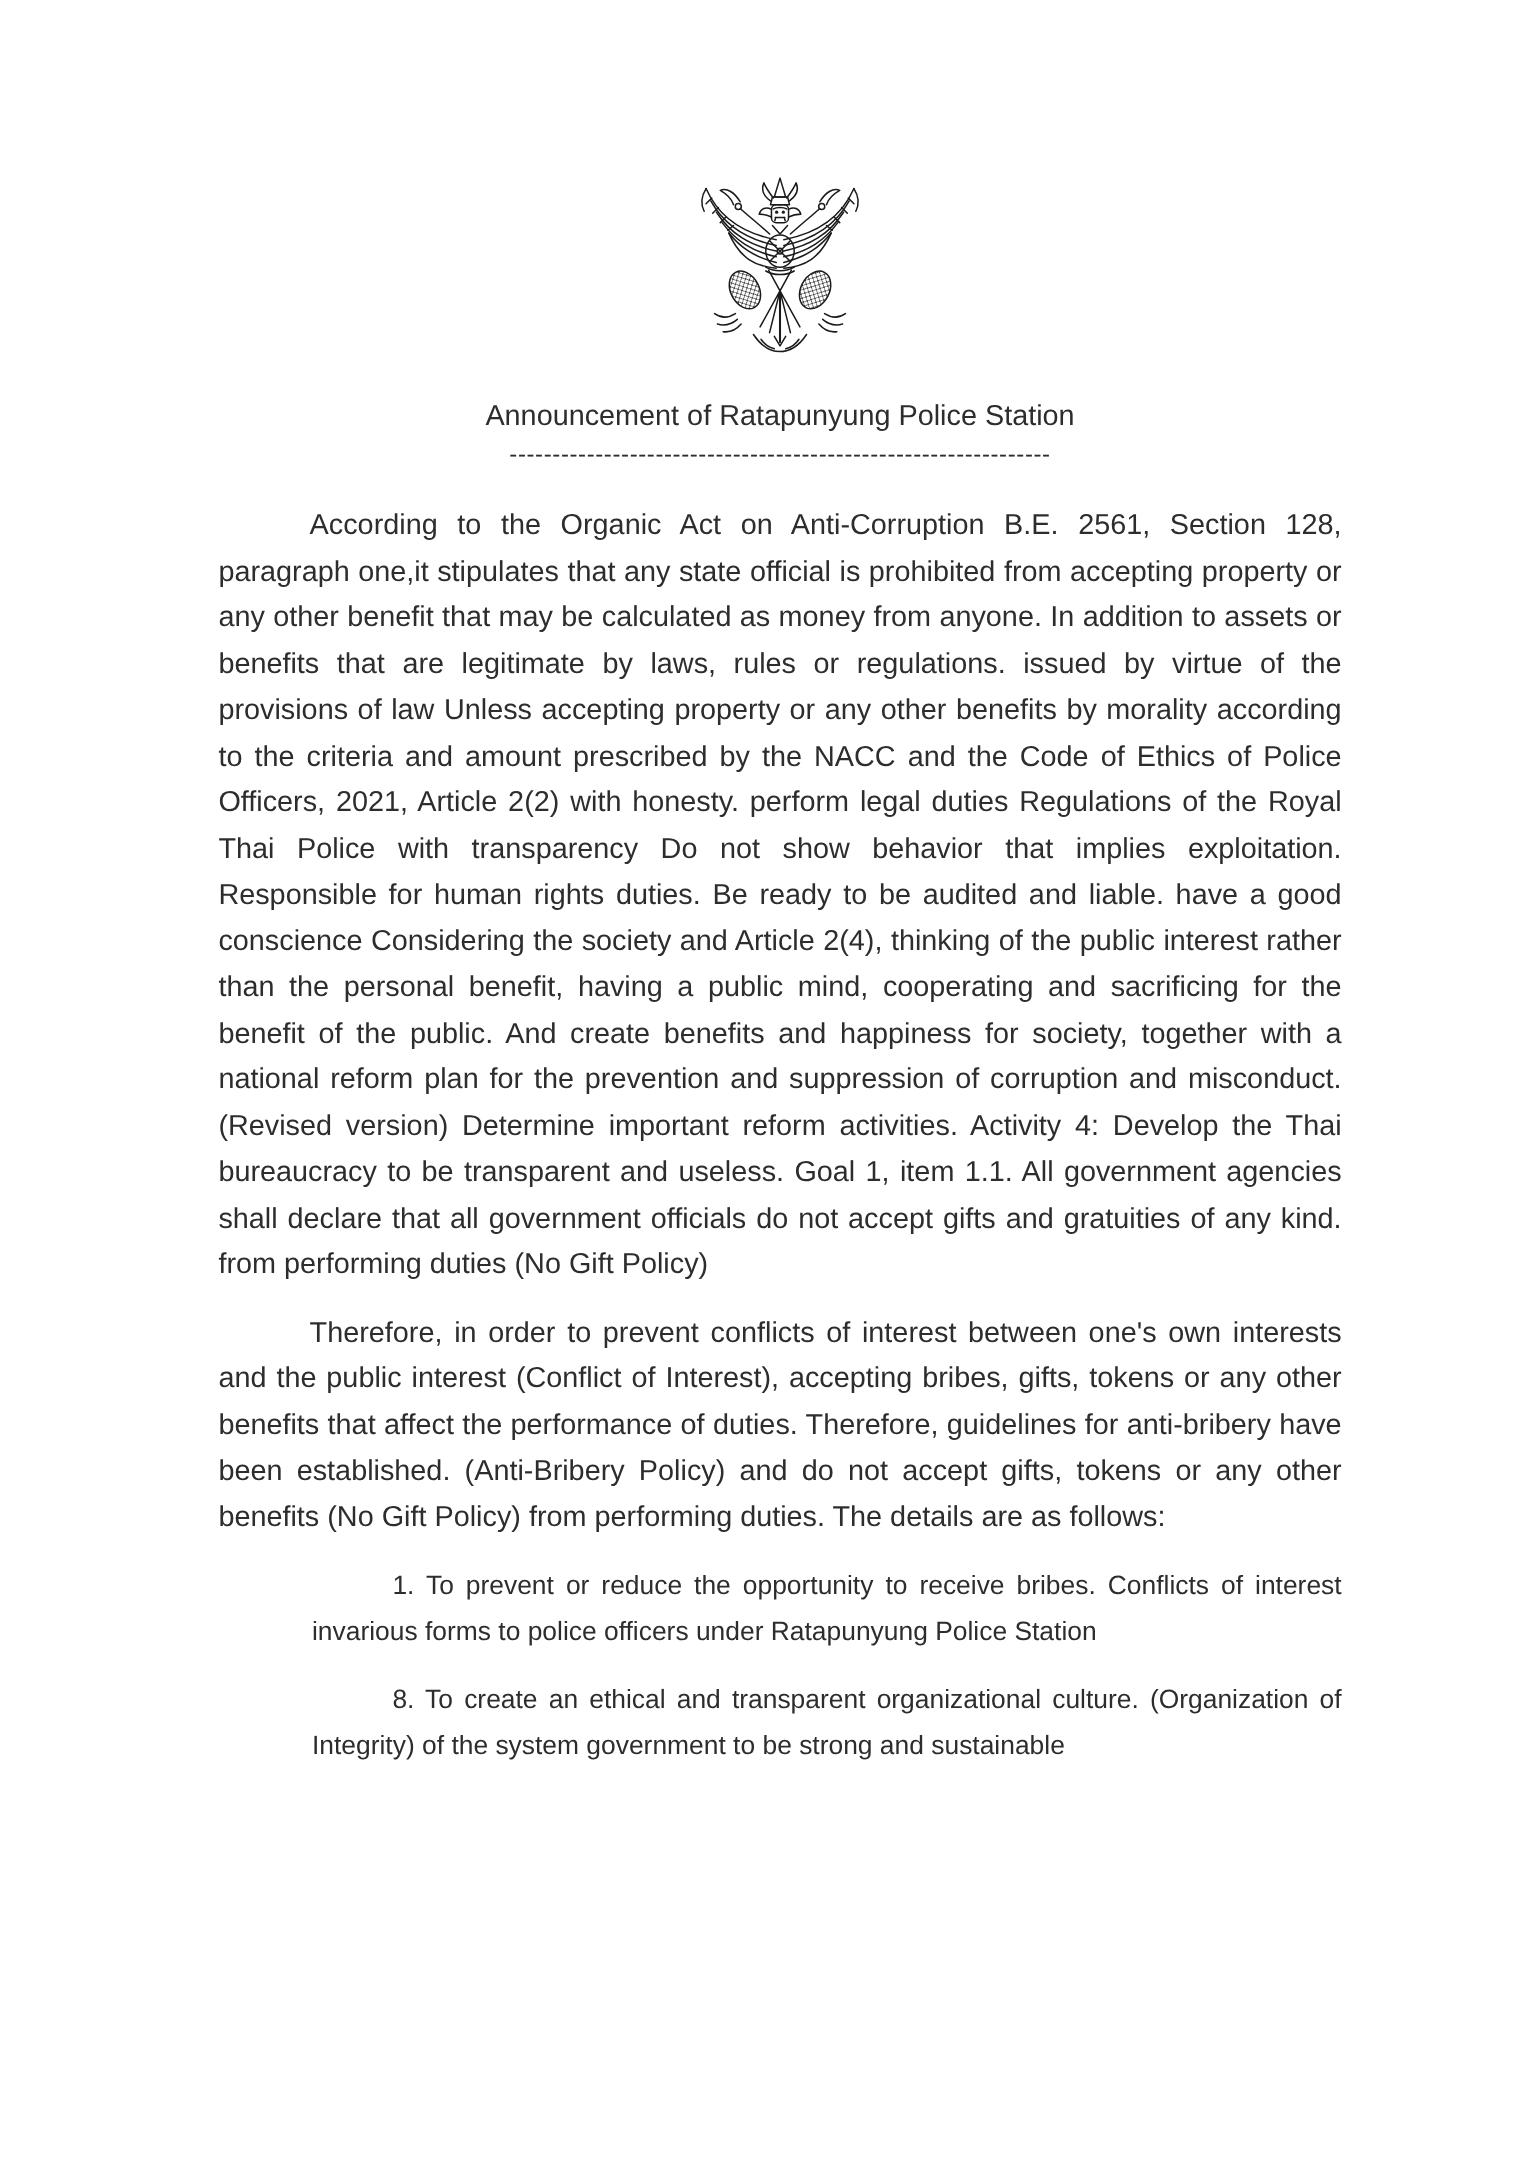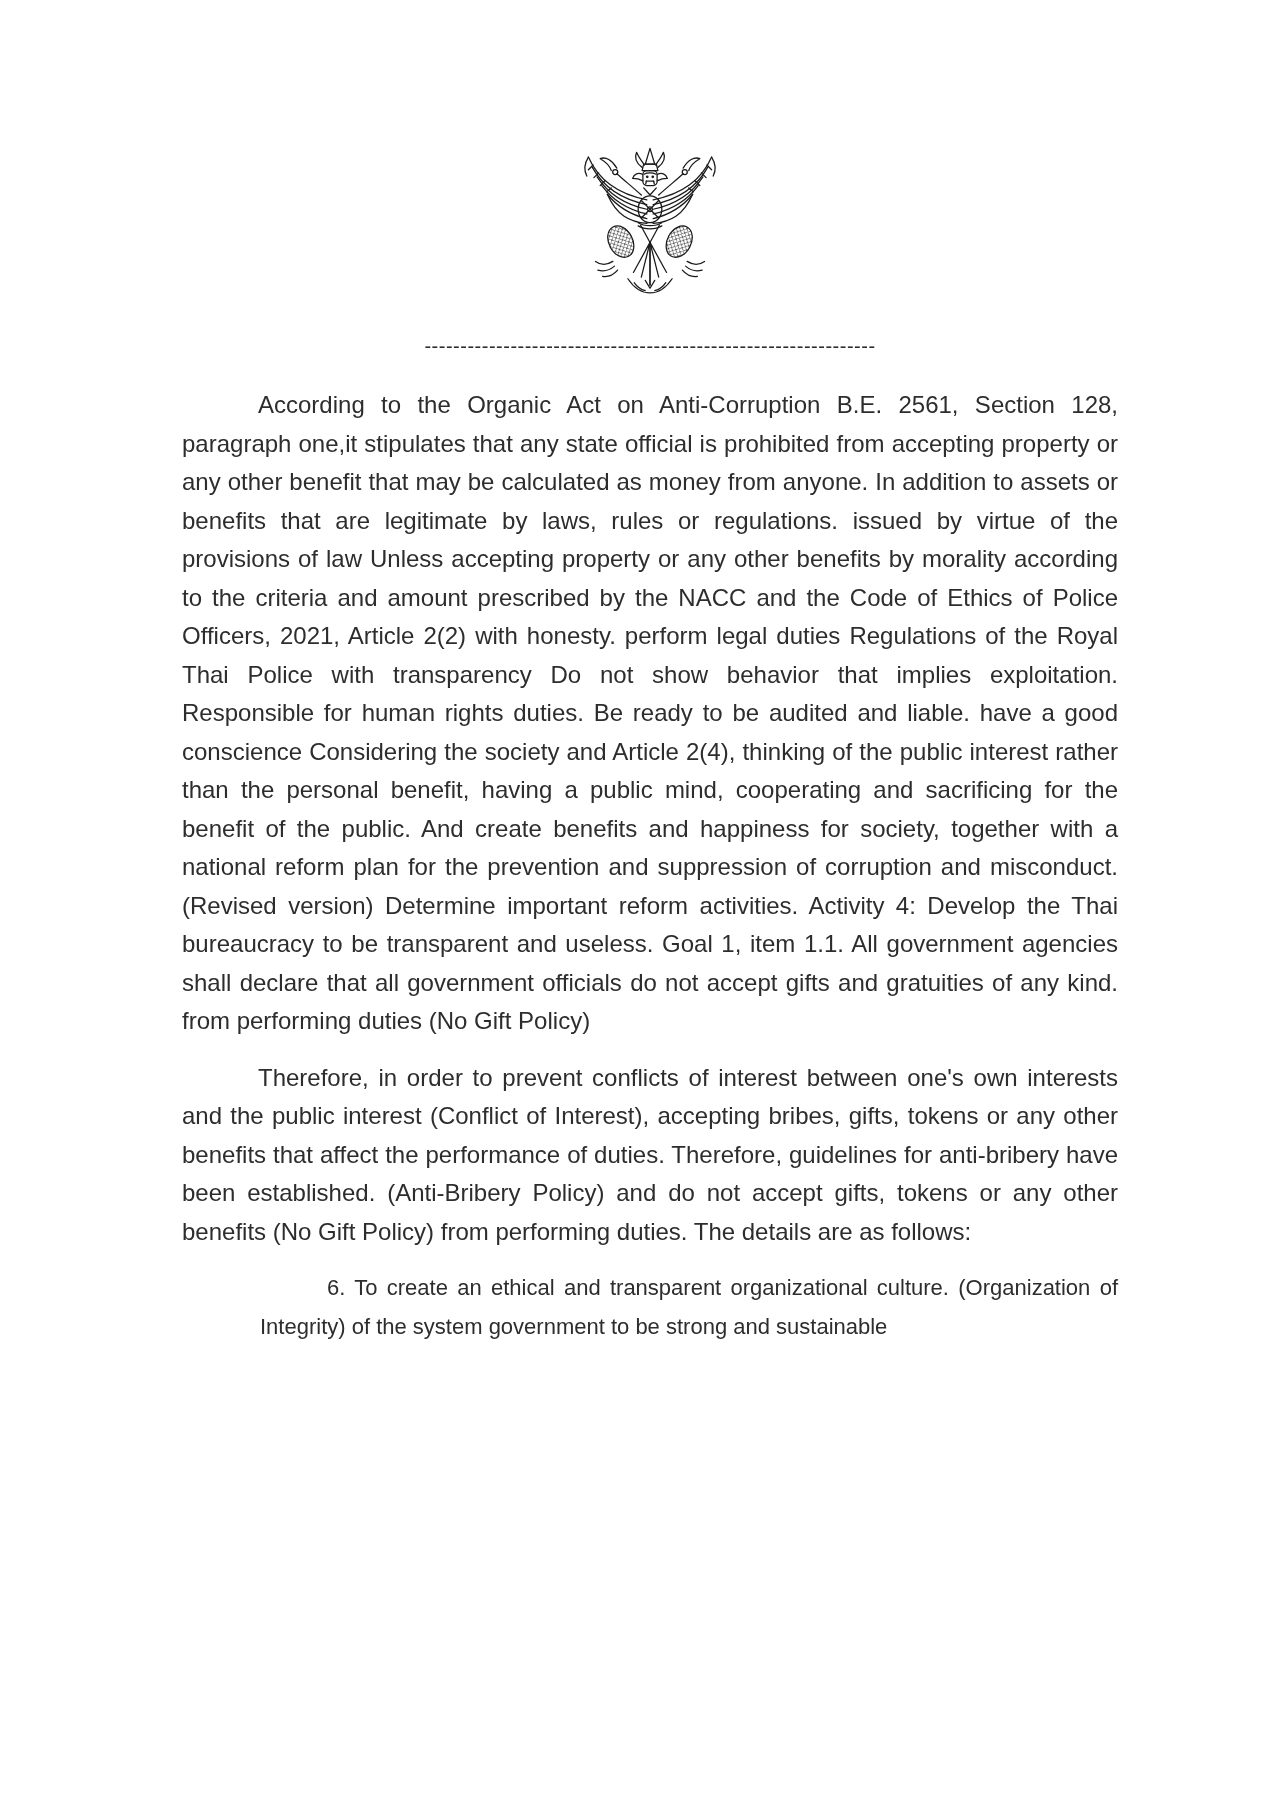--- a/index.html
+++ b/index.html
@@ -124,21 +124,23 @@
         <path d="M100,180 L94,170 M100,180 L106,170"></path>
         <path d="M72,168 C80,180 90,186 100,186 C110,186 120,180 128,168"></path>
         <path d="M80,173 C84,179 89,182 94,183 M120,173 C116,179 111,182 106,183"></path>
 
         <path d="M53,146 C45,151 38,151 31,146 M55,152 C48,158 41,159 34,157 M59,157 C53,164 47,166 40,165"></path>
         <path d="M147,146 C155,151 162,151 169,146 M145,152 C152,158 159,159 166,157 M141,157 C147,164 153,166 160,165"></path>
       </g>
     </svg>
   </div>
 
+  <div class="title-line">Announcement of Ratapunyung Police Station</div>
   <div class="divider-line">---------------------------------------------------------------</div>
 
   <p class="body-para">According to the Organic Act on Anti-Corruption B.E. 2561, Section 128, paragraph one,it stipulates that any state official is prohibited from accepting property or any other benefit that may be calculated as money from anyone. In addition to assets or benefits that are legitimate by laws, rules or regulations. issued by virtue of the provisions of law Unless accepting property or any other benefits by morality according to the criteria and amount prescribed by the NACC and the Code of Ethics of Police Officers, 2021, Article 2(2) with honesty. perform legal duties Regulations of the Royal Thai Police with transparency Do not show behavior that implies exploitation. Responsible for human rights duties. Be ready to be audited and liable. have a good conscience Considering the society and Article 2(4), thinking of the public interest rather than the personal benefit, having a public mind, cooperating and sacrificing for the benefit of the public. And create benefits and happiness for society, together with a national reform plan for the prevention and suppression of corruption and misconduct. (Revised version) Determine important reform activities. Activity 4: Develop the Thai bureaucracy to be transparent and useless. Goal 1, item 1.1. All government agencies shall declare that all government officials do not accept gifts and gratuities of any kind. from performing  duties (No Gift Policy)</p>
   <p class="body-para">Therefore, in order to prevent conflicts of interest between one's own interests and the public interest (Conflict of Interest), accepting bribes, gifts, tokens or any other benefits that affect the performance of duties. Therefore, guidelines for anti-bribery have been established. (Anti-Bribery Policy) and do not accept gifts, tokens or any other benefits (No Gift Policy) from performing duties. The details are as follows:</p>
 
 
-  <p class="objective-item">6. To create an ethical and transparent organizational culture. (Organization of Integrity) of the system government to be strong and sustainable</p>
+  <p class="objective-item">1. To prevent or reduce the opportunity to receive bribes. Conflicts of interest invarious forms to police officers under Ratapunyung Police Station</p>
+  <p class="objective-item">8. To create an ethical and transparent organizational culture. (Organization of Integrity) of the system government to be strong and sustainable</p>
 
 </div>
 
 </body></html>

